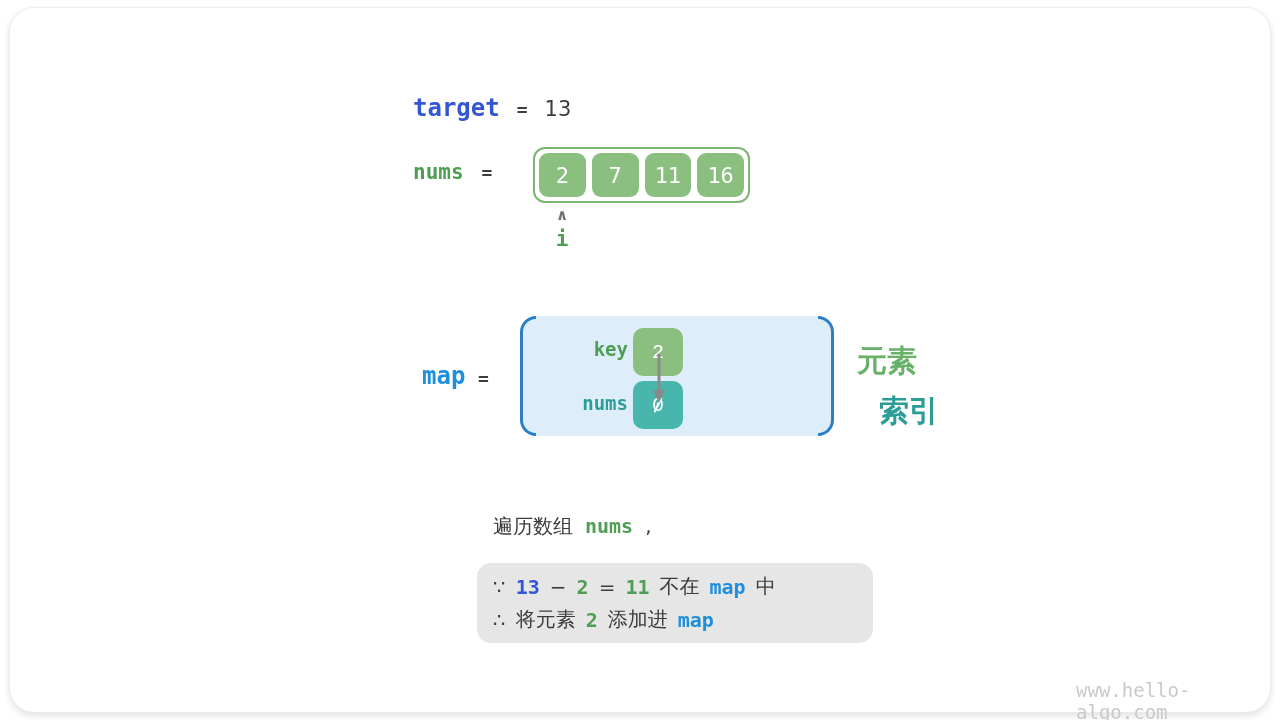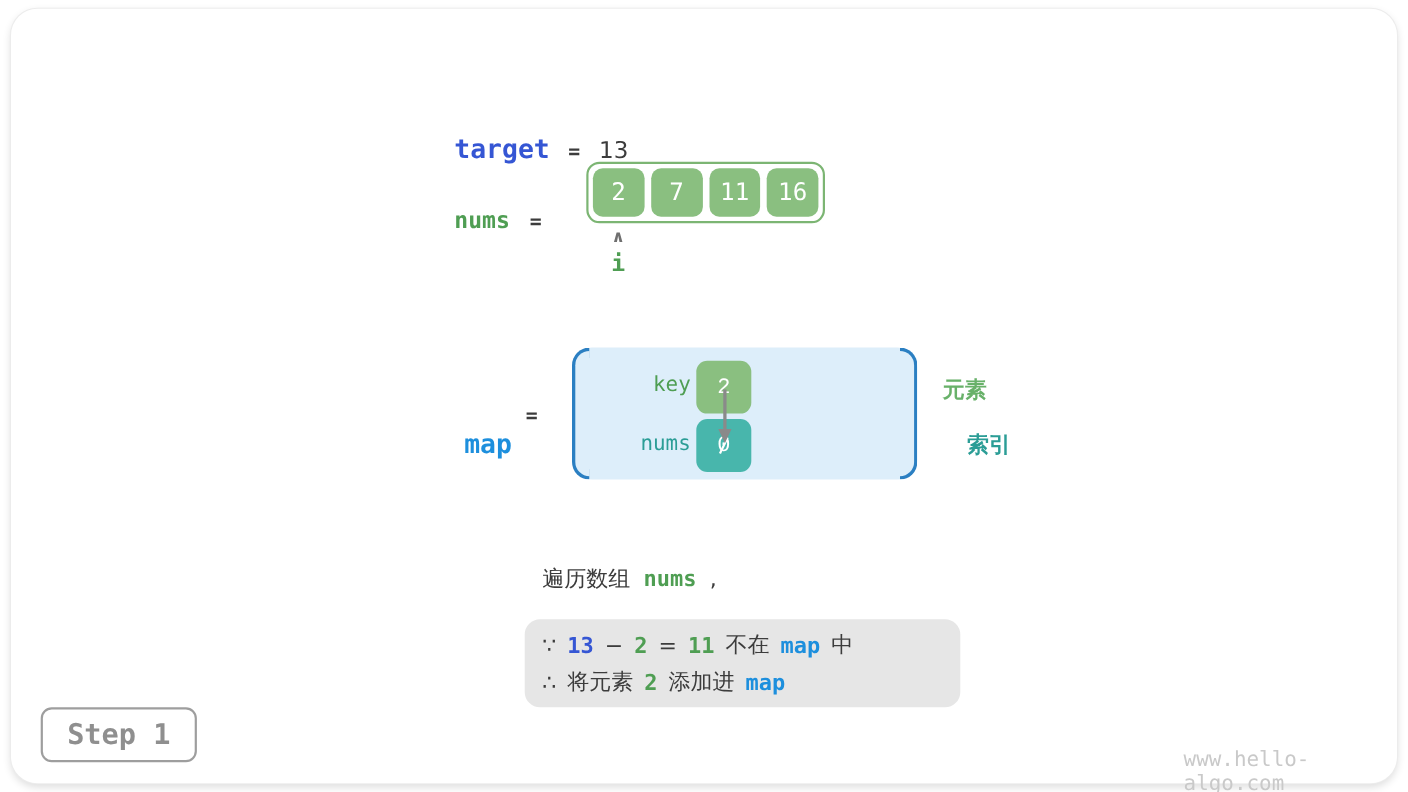--- a/index.html
+++ b/index.html
@@ -1,20 +1,20 @@
 <!DOCTYPE html>
 <html style="--blue-indigo: #3556d4; --blue-azure: #1d8fdd; --green-text: #4f9e53; --green-legend: #68b169; --teal-text: #2b9d96; --green-fill: #8abf80; --green-border: #7cb573; --teal-fill: #48b6ac; --lightblue-fill: #ddeefa; --bracket-blue: #2b7fc2; --dark-text: #3c3c3c; --note-bg: #e6e6e6; --step-gray: #8f8f8f; --watermark-gray: #c9c9c9; --arrow-gray: #8a8a8a;"><head>
 <meta charset="utf-8">
 <style>
   html,body{margin:0;padding:0;background:#fff;}
   #canvas{position:relative;width:1280px;height:720px;background:#fff;overflow:hidden;
           font-family:"DejaVu Sans",sans-serif;color:var(--dark-text,#3c3c3c);}
   .card{position:absolute;left:10px;top:8px;right:10px;bottom:8px;background:#fff;border-radius:24px;
         box-shadow:0 0 0 1px #ececec,0 3px 8px rgba(0,0,0,0.14);}
-  .mono{font-family:"DejaVu Sans Mono",monospace;margin-top:28px;}
+  .mono{font-family:"DejaVu Sans Mono",monospace;}
   .abs{position:absolute;}
 
   
   .target-row{left:413px;top:94px;display:flex;align-items:baseline;gap:17px;}
   .target-kw{font-size:24px;font-weight:bold;color:var(--blue-indigo,#3556d4);}
   .eq-sm{font-size:18px;font-weight:bold;color:var(--dark-text,#3c3c3c);font-family:"DejaVu Sans Mono",monospace;}
   .target-val{font-size:21px;color:var(--dark-text,#3c3c3c);}
 
   
   .nums-label-row{left:413px;top:160px;display:flex;align-items:baseline;gap:18px;}
@@ -33,34 +33,34 @@
   
   .map-kw{left:422px;top:362px;font-size:24px;font-weight:bold;color:var(--blue-azure,#1d8fdd);}
   .map-eq{left:478px;top:368px;}
   .map-container{left:520px;top:316px;width:314px;height:120px;}
   .map-fill{position:absolute;inset:0;background:var(--lightblue-fill,#ddeefa);border-radius:18px;}
   .bracket{position:absolute;top:0;bottom:0;width:16px;box-sizing:border-box;}
   .bracket.left{left:0;border:3px solid var(--bracket-blue,#2b7fc2);border-right:none;
      border-radius:18px 0 0 18px;}
   .bracket.right{right:0;border:3px solid var(--bracket-blue,#2b7fc2);border-left:none;
      border-radius:0 18px 18px 0;}
-  .kv-label{position:absolute;left:20px;width:88px;text-align:right;font-size:19px;font-weight:normal;
+  .kv-label{position:absolute;left:20px;width:88px;text-align:right;font-size:19px;font-weight:bold;
      font-family:"DejaVu Sans Mono",monospace;}
   .key-label{top:22px;color:var(--green-text,#4f9e53);}
   .value-label{top:76px;color:var(--teal-text,#2b9d96);}
   .entry-cell{position:absolute;left:113px;width:50px;height:48px;border-radius:10px;color:#fff;
      display:flex;align-items:center;justify-content:center;font-size:20px;
      font-family:"Liberation Mono","DejaVu Sans Mono",monospace;}
   .entry-key{top:12px;background:var(--green-fill,#8abf80);}
   .entry-value{top:65px;background:var(--teal-fill,#48b6ac);}
   .zero-slash{position:relative;display:inline-block;}
   .zero-slash::after{content:"";position:absolute;left:50%;top:50%;width:2px;height:16px;
      background:#fff;transform:translate(-50%,-50%) rotate(26deg);}
   .kv-arrow{left:650px;top:352px;}
-  .legend{font-size:20px;font-weight:bold;}
+  .legend{font-size:30px;font-weight:bold;}
   .legend-element{left:857px;top:341px;color:var(--green-legend,#68b169);}
   .legend-index{left:879px;top:391px;color:var(--teal-text,#2b9d96);}
 
   
   .caption{left:493px;top:513px;display:flex;align-items:baseline;gap:12px;font-size:20px;}
   .caption .code{font-size:20px;font-weight:bold;color:var(--green-text,#4f9e53);
      font-family:"DejaVu Sans Mono",monospace;}
 
   
   .note-box{left:477px;top:563px;width:396px;height:80px;box-sizing:border-box;
@@ -144,15 +144,14 @@
     </div>
     <div class="note-line">
       <span class="op">∴</span>
       <span class="op">将元素</span>
       <span class="num-green">2</span>
       <span class="op">添加进</span>
       <span class="code-azure">map</span>
     </div>
   </div>
 
-  <div class="abs step-badge">Step 1</div>
   <div class="abs watermark">www.hello-algo.com</div>
 </div>
 
 </body></html>

